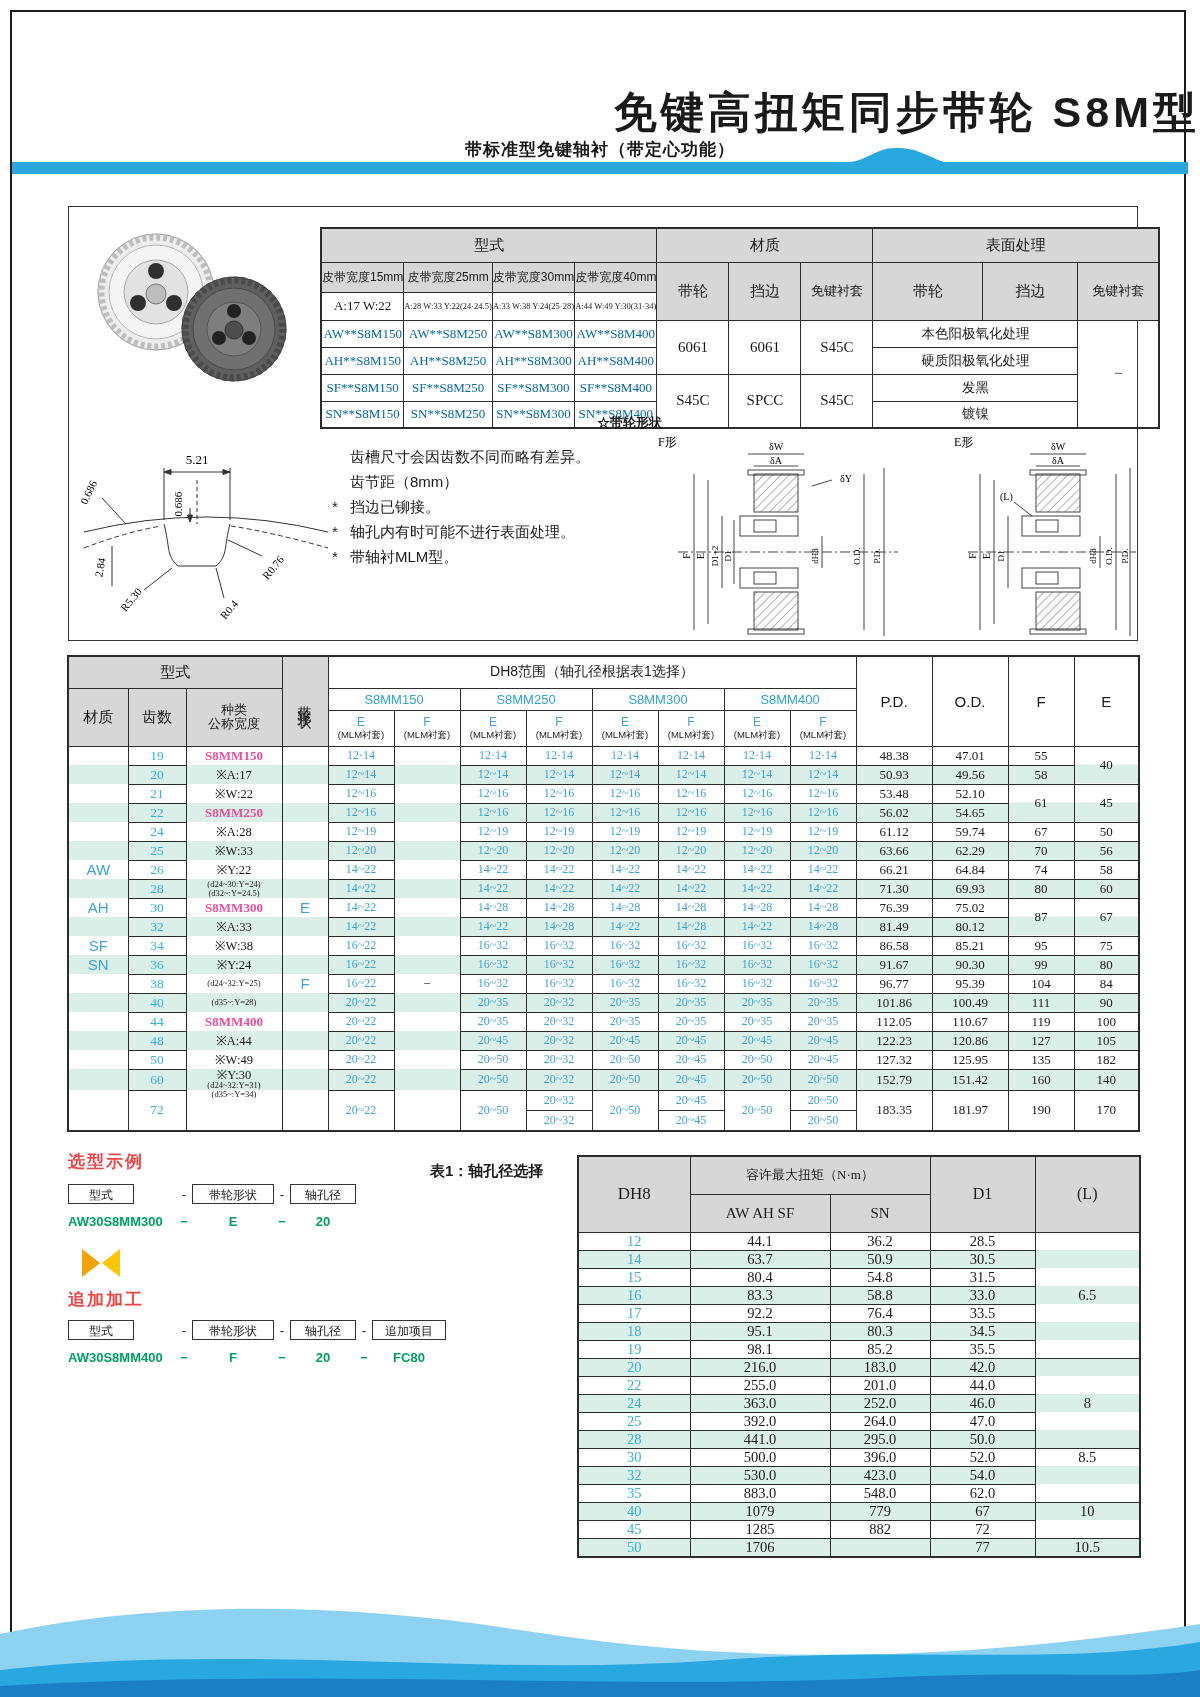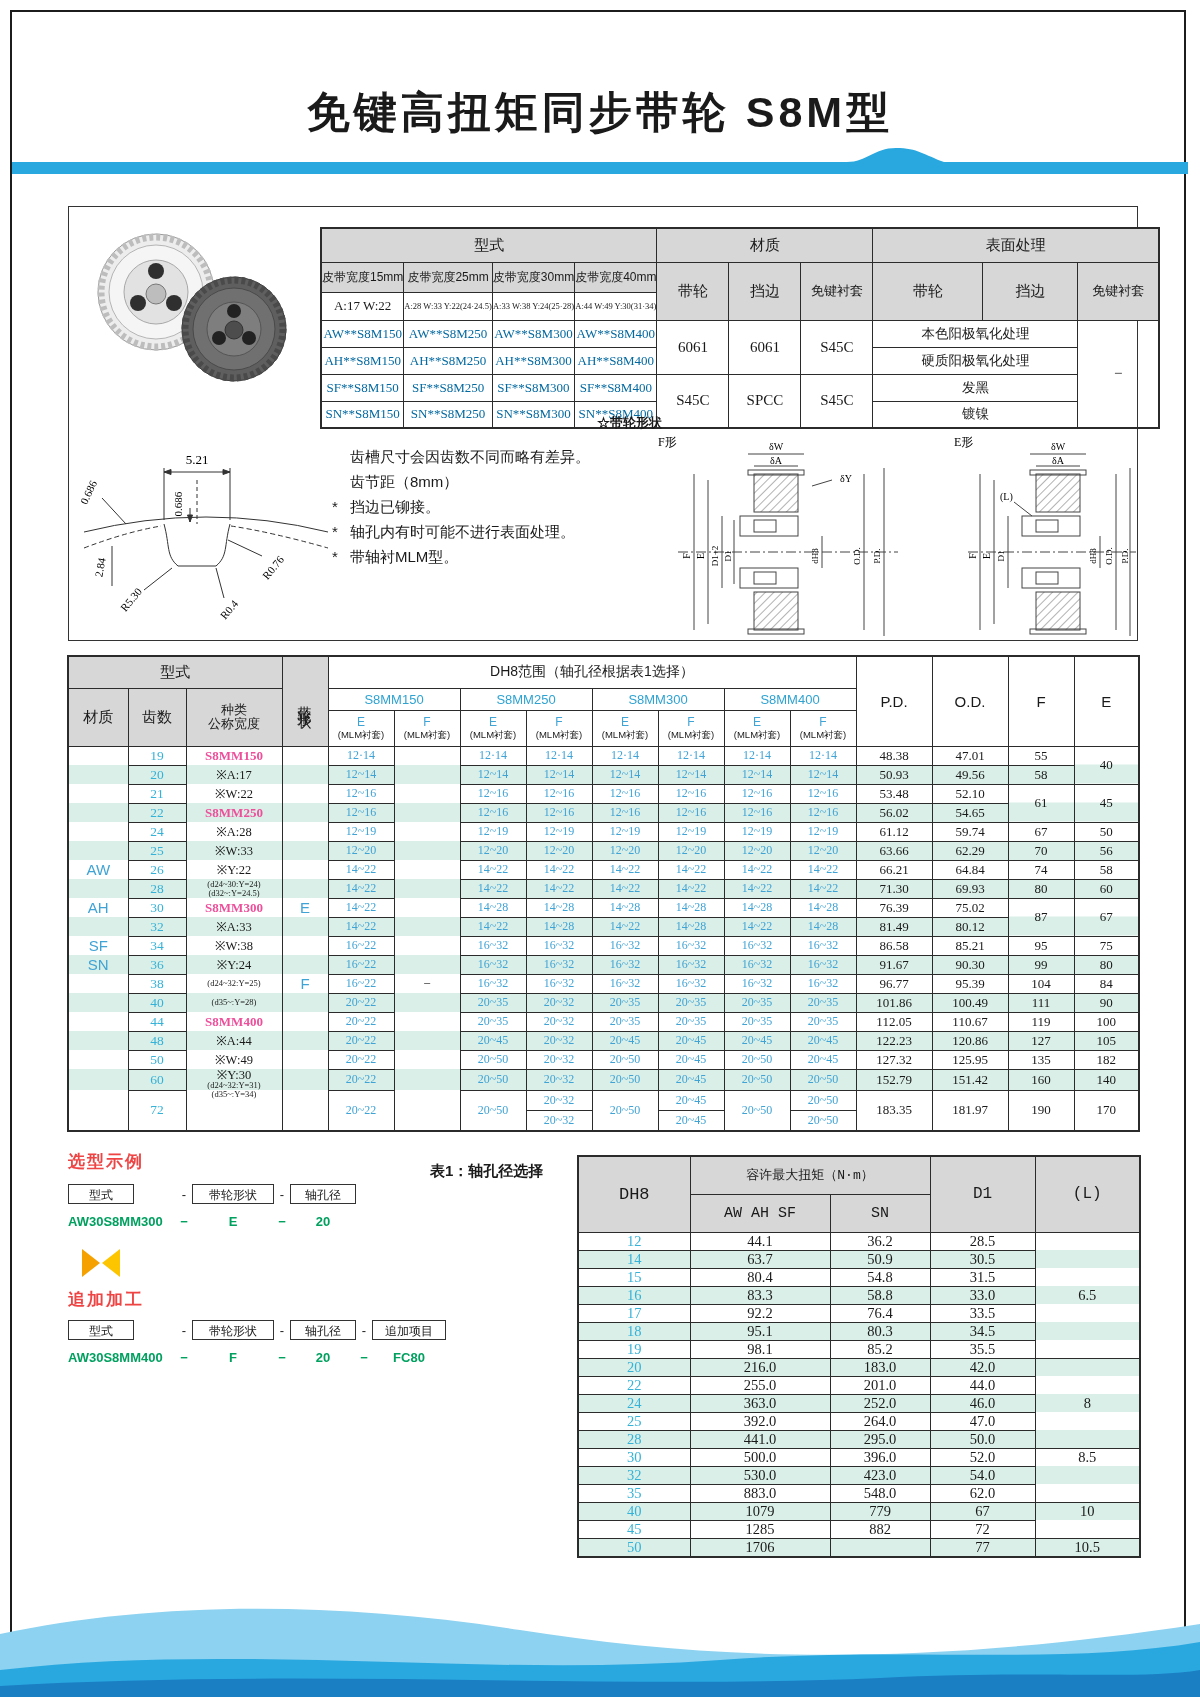--- a/index.html
+++ b/index.html
@@ -1,20 +1,20 @@
 <!DOCTYPE html>
 <html><head>
 <meta charset="utf-8">
 <style>
   html,body{margin:0;padding:0;background:#e8e8e8}
   .page{position:relative;width:1200px;height:1697px;background:#fff;margin:0 auto;
         font-family:"Liberation Sans",sans-serif;color:#1a1a1a;overflow:hidden}
   .abs{position:absolute}
   .frame{position:absolute;left:10px;top:10px;width:1176px;height:1673px;border:2px solid #1c1c1c;box-sizing:border-box}
-  .title{left:0;top:84px;width:100%;text-align:center;font-size:43px;font-weight:bold;letter-spacing:4px}
+  .title{left:0;top:84px;width:100%;text-align:right;font-size:43px;font-weight:bold;letter-spacing:4px}
   .subtitle{left:0;top:138px;width:100%;text-align:center;font-size:17px;font-weight:bold;letter-spacing:1px}
   .topbox{left:68px;top:206px;width:1070px;height:435px;border:1.5px solid #333;box-sizing:border-box}
 
   table{border-collapse:collapse;table-layout:fixed}
   .tt{border:2px solid #2b2b2b}
   .tt td,.tt th{border:1px solid #2b2b2b;text-align:center;vertical-align:middle;padding:0;
                 font-weight:normal;overflow:hidden;white-space:nowrap}
   .hd{background:#d7d7d7}
   .blue{color:#2ea3d2}
   .serif{font-family:"Liberation Serif",serif}
@@ -45,21 +45,21 @@
   .maintab .kind .s{font-size:8.5px;line-height:9px}
   .maintab .stk{padding:0}
   .maintab .stk div{height:19px;line-height:19px}
   .maintab .stk div:first-child{border-bottom:1px solid #2b2b2b}
   .vert{writing-mode:vertical-rl;text-orientation:upright;margin:0 auto;font-size:14px;letter-spacing:3px}
   .sub-ef{font-size:12px;color:#3fa3d6;line-height:13px}
   .sub-mlm{font-size:9.5px;line-height:11px;color:#1a1a1a}
 
   
   .t1{font-family:"Liberation Serif",serif;font-size:14.5px}
-  .t1 th{font-family:Liberation Mono, monospace;font-size:15px}
+  .t1 th{font-family:Liberation Serif, serif;font-size:15px}
   .t1 tr.alt{background:#d9efe7}
   .t1 td.lcol{border-top:none;border-bottom:none}
   .t1 td.lb{border-bottom:1px solid #2b2b2b}
   .t1 .blue{color:#35b2d8}
 
   
   .notes{font-size:15px;line-height:25px}
   .notes .b{display:flex}
   .notes .star{width:18px}
 
@@ -74,20 +74,21 @@
   .caption{font-size:15px;font-weight:bold}
   svg text{font-family:"Liberation Serif",serif}
 </style>
 </head>
 <body>
 
 <div class="page">
   <div class="frame"></div>
 
   <div class="abs title">免键高扭矩同步带轮 S8M型</div>
+  <div class="abs subtitle">带标准型免键轴衬（带定心功能）</div>
 
   <svg class="abs" style="left:12px;top:146px" width="1176" height="28">
     <rect x="0" y="16" width="1176" height="12" fill="#29a8e0"></rect>
     <path d="M835,16 C855,16 862,2 884,2 C906,2 912,9 932,16 Z" fill="#29a8e0"></path>
   </svg>
 
   <div class="abs topbox"></div>
 
   <svg class="abs" style="left:74px;top:214px" width="235" height="182">
     <g>

